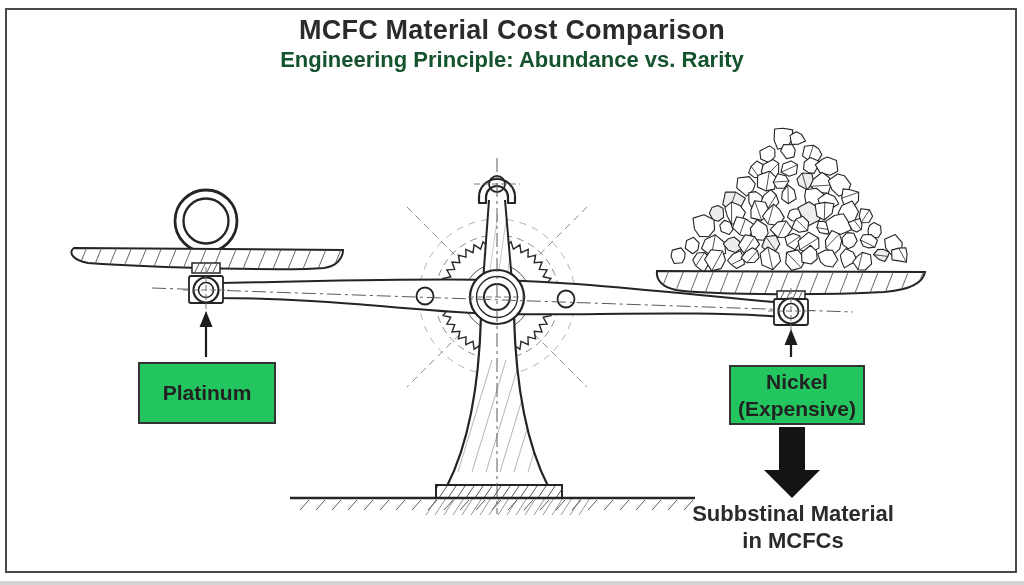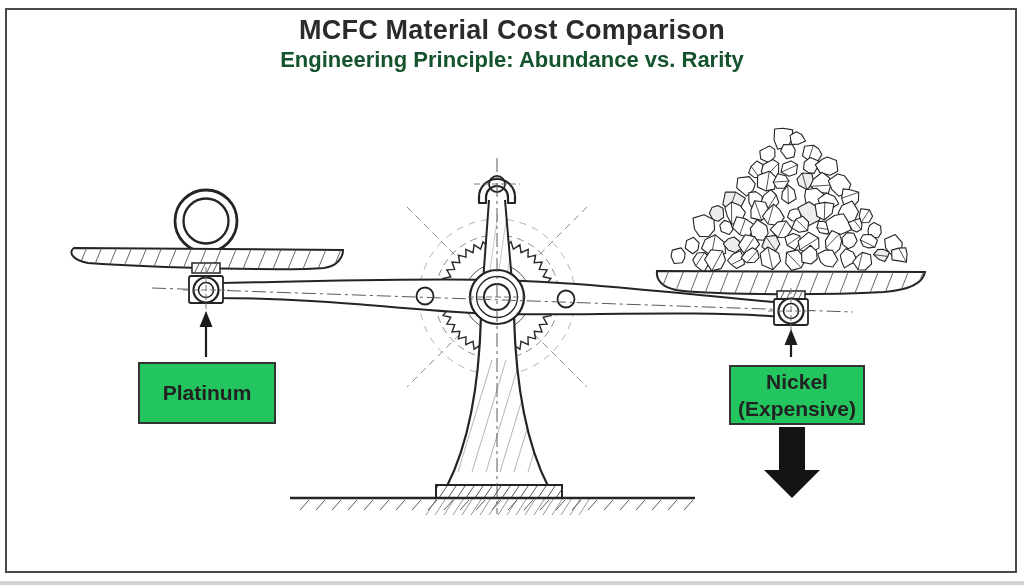--- a/index.html
+++ b/index.html
@@ -379,15 +379,19 @@
   </svg>
 
   <div class="label-box label-left">
     <span>Platinum</span>
   </div>
   <div class="label-box label-right">
     <span>Nickel</span>
     <span>(Expensive)</span>
   </div>
 
+  <div class="caption">
+    <div>Subbstinal Material</div>
+    <div>in MCFCs</div>
+  </div>
 
   <div class="bottom-smudge"></div>
 </div>
 
 </body></html>

